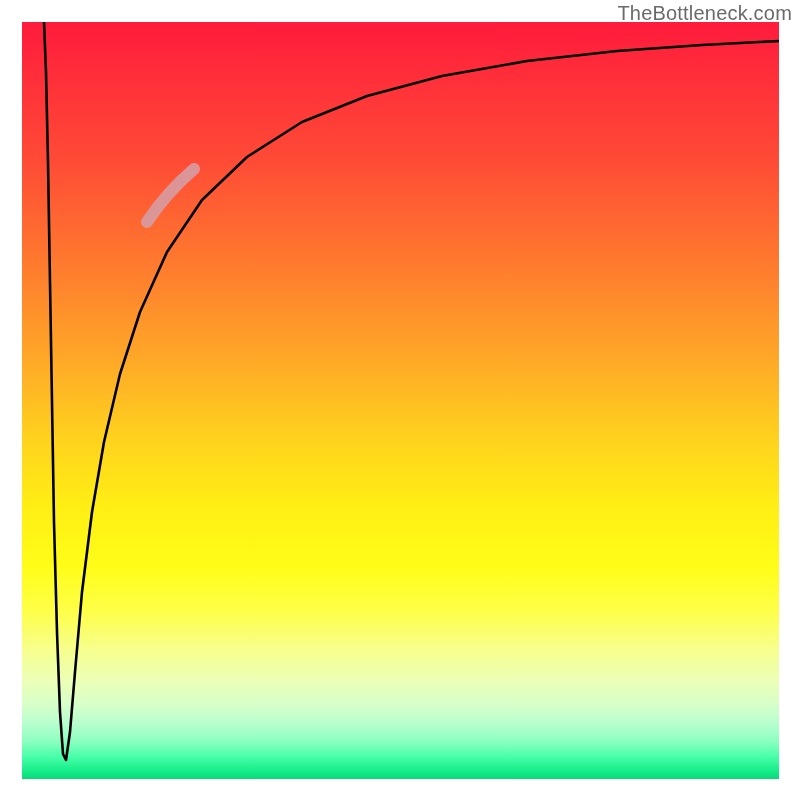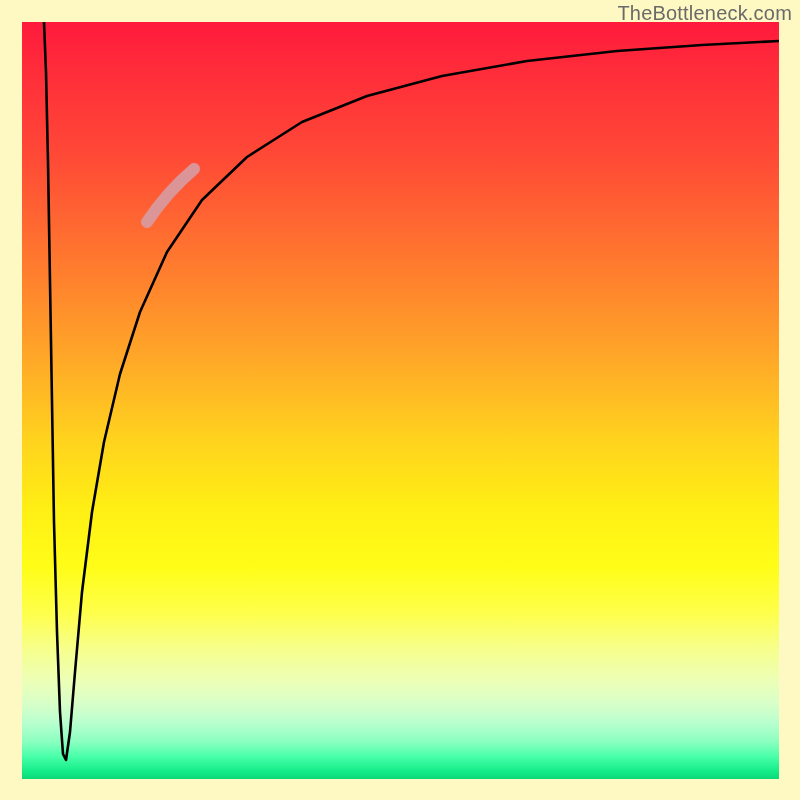--- a/index.html
+++ b/index.html
@@ -8,21 +8,21 @@
     width: 800px;
     height: 800px;
     background: #000;
     overflow: hidden;
     font-family: Arial, Helvetica, sans-serif;
   }
   .root {
     position: relative;
     width: 800px;
     height: 800px;
-    background: #fef9c3;
+    background: #ffffff;
   }
   .plot-area {
     position: absolute;
     left: 22px;
     top: 22px;
     width: 757px;
     height: 757px;
     background: linear-gradient(
       to bottom,
       #ff1a3c 0%,

